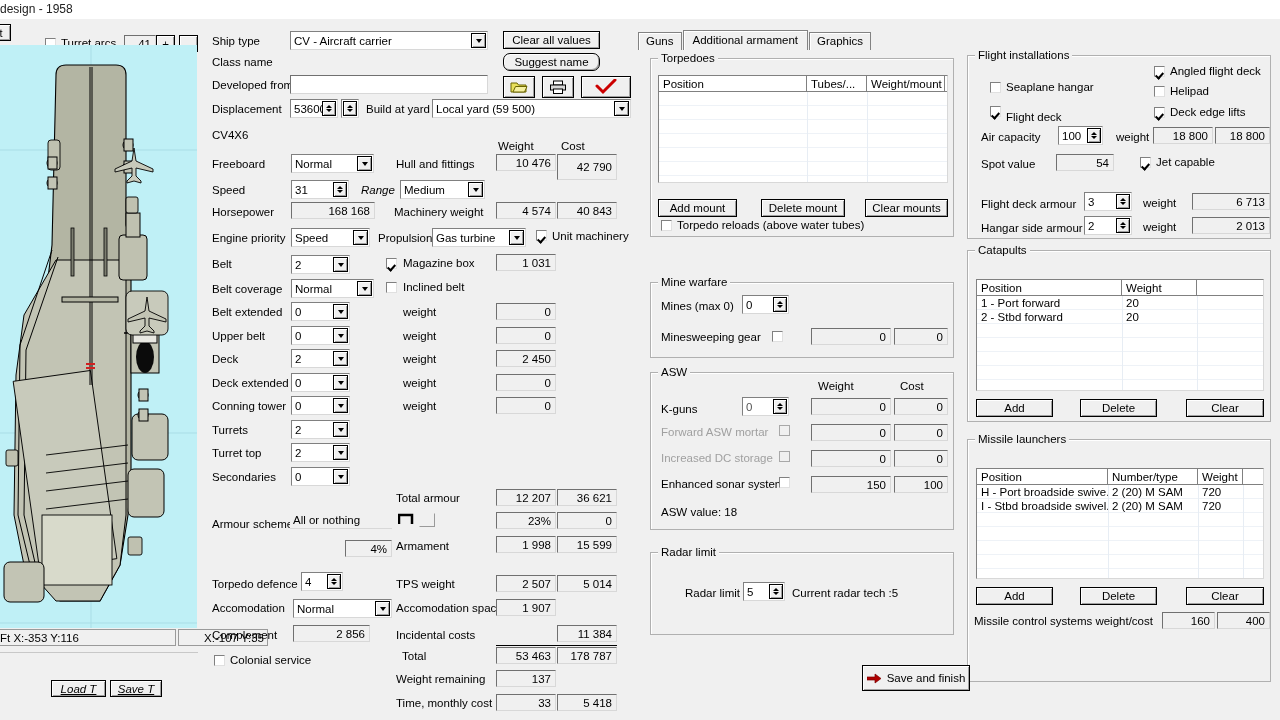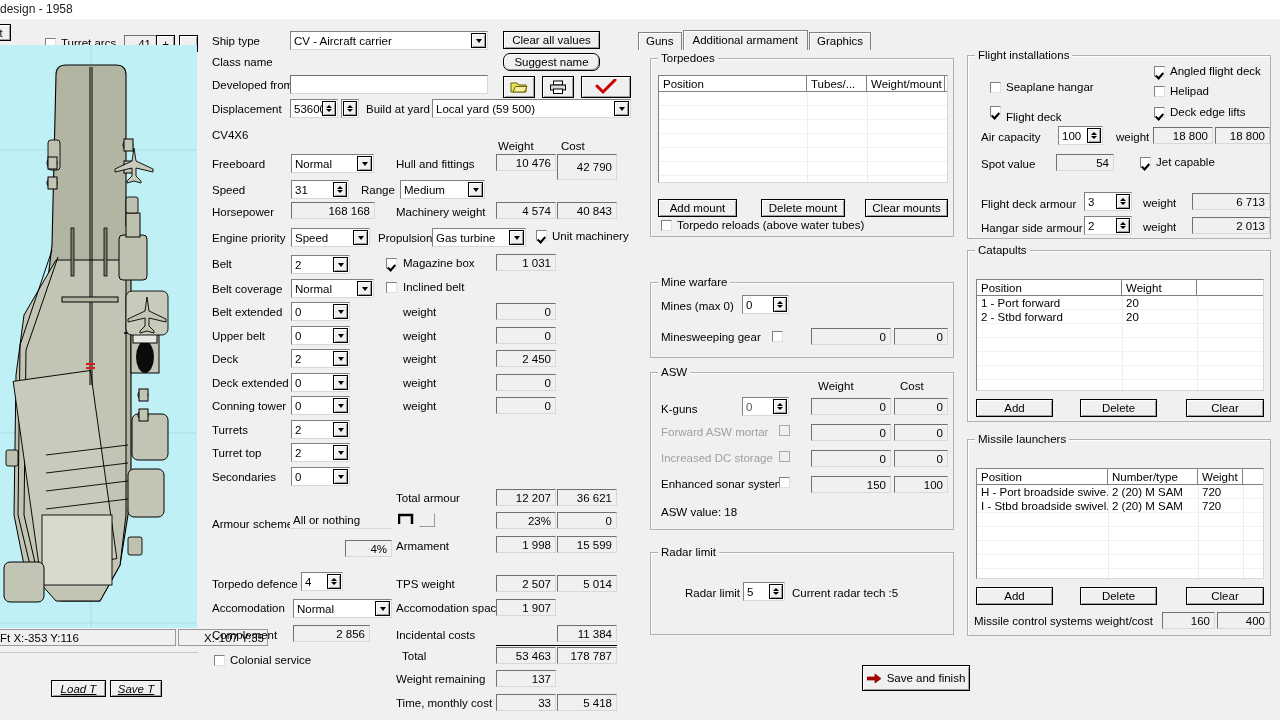--- a/index.html
+++ b/index.html
@@ -426,31 +426,31 @@
   <div class="field ro" style="position:absolute;left:557px;top:154px;width:60px;height:26px;">42 790</div>
 
   <span class="lbl" style="position:absolute;left:212px;top:184px;">Speed</span>
   <div class="spin" style="position:absolute;left:291px;top:180px;width:58px;height:19px;">
     <span>31</span>
     <span class="spinbox">
         <i class="up"></i>
         <i class="dn"></i>
       </span>
   </div>
-  <span class="lbl" style="position:absolute;left:361px;top:184px;">Range</span>
+  <span class="lbl" style="position:absolute;left:361px;top:184px;font-style:italic;">Range</span>
   <div class="combo" style="position:absolute;left:400px;top:180px;width:85px;height:19px;">
     <span>Medium</span>
     <span class="arrowbox">
         <i class="caret-down"></i>
       </span>
   </div>
 
   <span class="lbl" style="position:absolute;left:212px;top:206px;">Horsepower</span>
   <div class="field ro" style="position:absolute;left:291px;top:202px;width:84px;height:17px;">168 168</div>
-  <span class="lbl" style="position:absolute;left:396px;top:206px;">Machinery weight</span>
+  <span class="lbl" style="position:absolute;left:374px;top:206px;padding-left:20px;">Machinery weight</span>
   <div class="field ro" style="position:absolute;left:496px;top:202px;width:60px;height:17px;">4 574</div>
   <div class="field ro" style="position:absolute;left:557px;top:202px;width:60px;height:17px;">40 843</div>
 
   <span class="lbl" style="position:absolute;left:212px;top:232px;">Engine priority</span>
   <div class="combo" style="position:absolute;left:291px;top:228px;width:79px;height:19px;">
     <span>Speed</span>
     <span class="arrowbox">
         <i class="caret-down"></i>
       </span>
   </div>
@@ -797,21 +797,21 @@
         <div class="grow"></div>
       <div class="grow"></div>
         <div class="grow"></div>
     </div>
 
     <div class="btn" style="position:absolute;left:8px;top:148px;width:77px;height:18px;">Add</div>
     <div class="btn" style="position:absolute;left:112px;top:148px;width:77px;height:18px;">Delete</div>
     <div class="btn" style="position:absolute;left:218px;top:148px;width:78px;height:18px;">Clear</div>
   </div>
 
-  <div class="group" style="left:967px;top:439px;width:304px;height:197px;">
+  <div class="group" style="left:967px;top:439px;width:304px;height:243px;">
     <span class="gtitle">Missile launchers</span>
 
     <div class="grid" style="position:absolute;left:8px;top:28px;width:288px;height:111px;">
       <div class="ghead">
         <div class="gh" style="width:131px;">Position</div>
         <div class="gh" style="width:90px;">Number/type</div>
         <div class="gh" style="width:45px;">Weight</div>
         <div class="gh" style="width:20px;border-right:none;"></div>
       </div>
       <div class="vline" style="left:131px;"></div>

